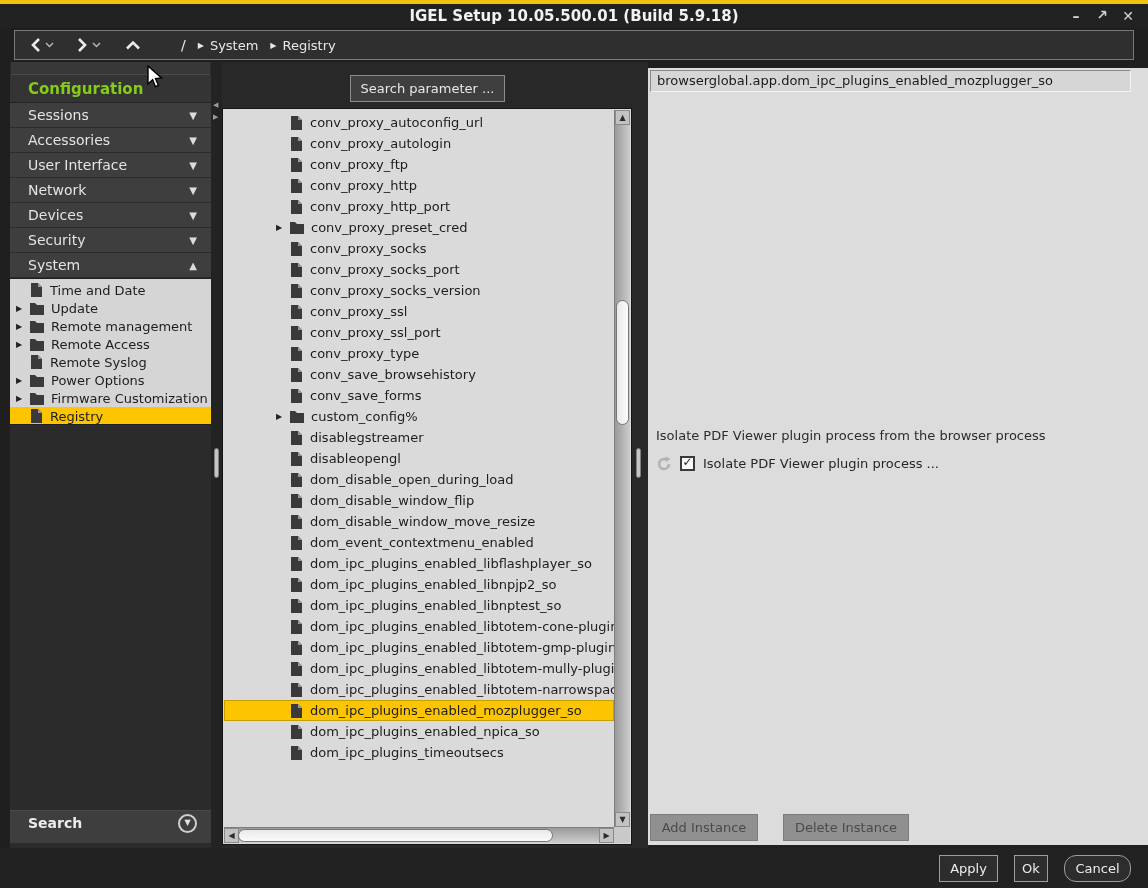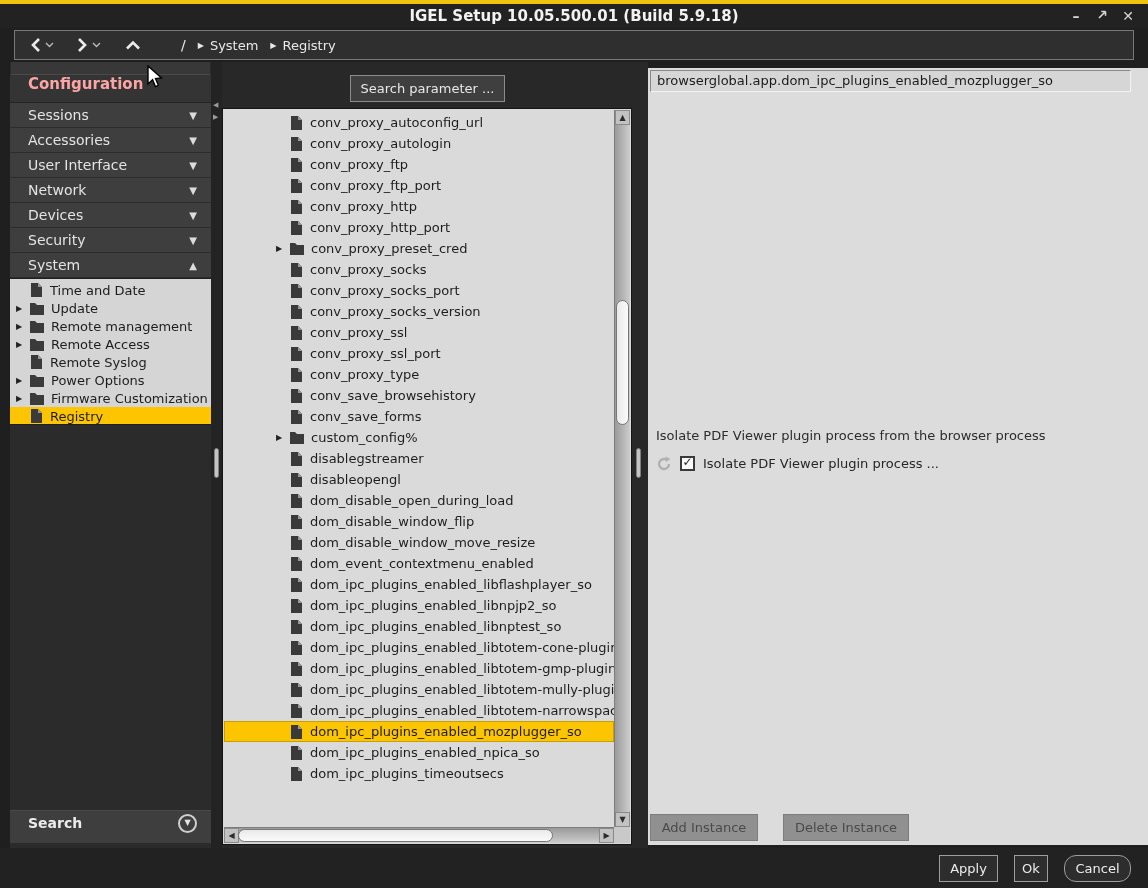--- a/index.html
+++ b/index.html
@@ -22,21 +22,21 @@
   .nav-btn{display:flex;align-items:center;margin-left:14px;}
   .nav-btn svg{display:block;}
   .nav-small{margin-left:3px;}
   .crumb-root{margin-left:40px;font-size:14px;color:#e8e8e8;}
   .breadcrumb{display:flex;align-items:center;margin-left:12px;gap:12px;}
   .crumb{display:flex;align-items:center;gap:6px;font-size:13px;color:#e8e8e8;}
   .crumb .tri{font-size:8px;color:#e8e8e8;}
   
   .sidebar{position:absolute;left:10px;top:62px;width:201px;height:786px;background:#2b2b2b;display:flex;flex-direction:column;}
   .sb-mini-strip{height:13px;background:#383838;border-bottom:1px solid #4a4a4a;margin:0 1px;}
-  .config-header{height:28px;background:#343434;border-bottom:1px solid #242424;display:flex;align-items:flex-start;padding-left:18px;color:#fca5a5;font-size:15px;font-weight:bold;}
+  .config-header{height:28px;background:#343434;border-bottom:1px solid #242424;display:flex;align-items:center;padding-left:18px;color:#84cc16;font-size:15px;font-weight:bold;}
   .accordion{display:flex;flex-direction:column;}
   .acc-item{height:25px;background:#3e3e3e;border-bottom:1px solid #2c2c2c;display:flex;align-items:center;padding:0 14px 0 18px;color:#e4e4e4;font-size:14px;cursor:default;}
   .acc-item .acc-label{flex:1;}
   .acc-tri{font-size:10px;color:#dcdcdc;}
   .sb-tree{height:147px;background:#d5d5d5;border:1px solid #1f1f1f;border-left:none;border-right:none;padding-top:2px;overflow:hidden;}
   .sb-filler{flex:1;background:#2b2b2b;}
   .search-header{height:33px;background:#3e3e3e;border-top:1px solid #4a4a4a;display:flex;align-items:center;padding:0 14px 8px 18px;color:#ececec;font-size:14px;font-weight:bold;}
   .search-header .search-label{flex:1;}
   .circle-tri{width:19px;height:19px;border-radius:50%;border:2px solid #cfcfcf;display:flex;align-items:center;justify-content:center;}
   .circle-tri .tri{font-size:8px;color:#e4e4e4;line-height:1;}
@@ -324,29 +324,20 @@
 
     <span class="row-label">conv_proxy_ftp</span>
   </div>
           <div class="tree-row is-file">
     <span class="expander tri">▶</span>
     <svg class="icon file-icon" width="13" height="14" viewBox="0 0 13 14">
               <path d="M1 0 h7 l4 4 v10 H1 z" fill="#3a3a3a"></path>
               <path d="M8 0 l4 4 h-4 z" fill="#9a9a9a"></path>
             </svg>
 
-    <span class="row-label">conv_proxy_ftp_port</span>
-  </div>
-          <div class="tree-row is-file">
-    <span class="expander tri">▶</span>
-    <svg class="icon file-icon" width="13" height="14" viewBox="0 0 13 14">
-              <path d="M1 0 h7 l4 4 v10 H1 z" fill="#3a3a3a"></path>
-              <path d="M8 0 l4 4 h-4 z" fill="#9a9a9a"></path>
-            </svg>
-
     <span class="row-label">conv_proxy_http</span>
   </div>
           <div class="tree-row is-file">
     <span class="expander tri">▶</span>
     <svg class="icon file-icon" width="13" height="14" viewBox="0 0 13 14">
               <path d="M1 0 h7 l4 4 v10 H1 z" fill="#3a3a3a"></path>
               <path d="M8 0 l4 4 h-4 z" fill="#9a9a9a"></path>
             </svg>
 
     <span class="row-label">conv_proxy_http_port</span>

